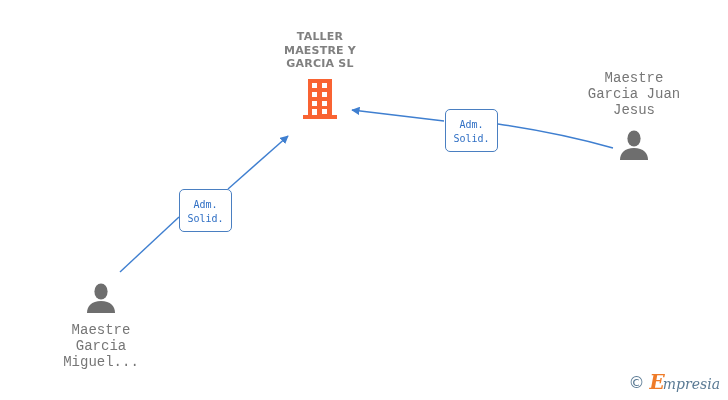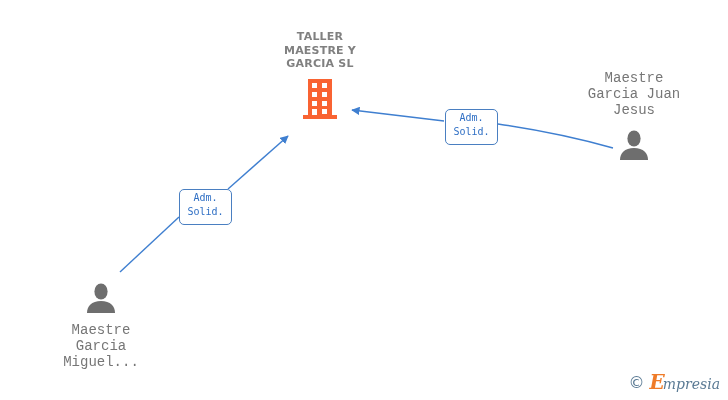--- a/index.html
+++ b/index.html
@@ -75,21 +75,21 @@
   .relation-box {
     position: absolute;
     border: 1px solid #4a7fc1;
     border-radius: 5px;
     background: #ffffff;
     color: #2f6fc4;
     font-family: "DejaVu Sans Mono", monospace;
     font-size: 10px;
     line-height: 14px;
     text-align: center;
-    padding: 1px 6px 5px 6px;
+    padding: 8px 6px 5px 6px;
     white-space: pre-line;
     box-sizing: border-box;
   }
   #rel-right { left: 445px; top: 109px; width: 53px; }
   #rel-left  { left: 179px; top: 189px; width: 53px; }
 
   
   .watermark {
     position: absolute;
     right: 8px;

